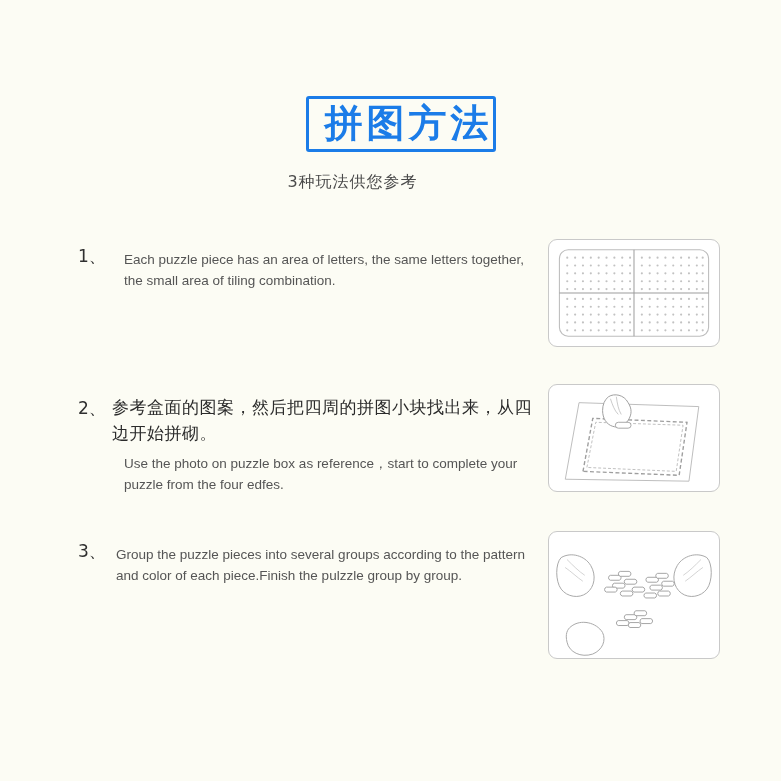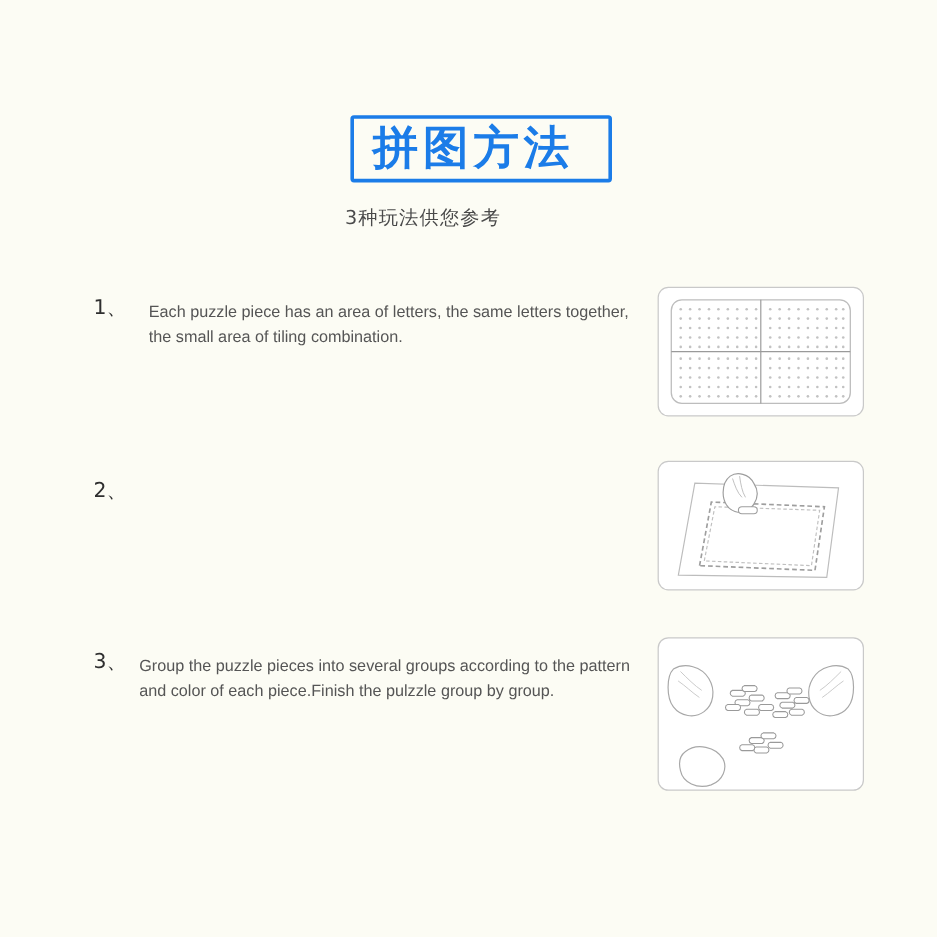--- a/index.html
+++ b/index.html
@@ -26,21 +26,21 @@
     position: absolute;
     top: 96px;
     left: 0;
     width: 781px;
     text-align: center;
   }
   .title-box {
     display: inline-block;
     border: 3px solid #1b7ce8;
     border-radius: 3px;
-    padding: 5px 28px 7px 16px;
+    padding: 5px 0 7px 16px;
     background: transparent;
     margin-left: 20px;
   }
   .title-text {
     font-family: "DejaVu Sans", sans-serif;
     font-size: 38px;
     font-weight: bold;
     color: #1b7ce8;
     letter-spacing: 4px;
     line-height: 1;
@@ -341,20 +341,24 @@
             <circle cx="142" cy="92" r="1.1"></circle>
             <circle cx="150" cy="92" r="1.1"></circle>
             <circle cx="156" cy="92" r="1.1"></circle>
         </g>
       </g>
     </svg>
   </div>
 
   <div class="step step2">
     <div class="step-num">2、</div>
+    <div class="step-body">
+      <div class="cn">参考盒面的图案，然后把四周的拼图小块找出来，从四边开始拼砌。</div>
+      <div class="en">Use the photo on puzzle box as reference，start to complete your puzzle from the four edfes.</div>
+    </div>
   </div>
 
   <div class="fig fig2">
     <svg viewBox="0 0 172 108">
 
       <path d="M16 96 L30 18 L152 22 L142 98 Z" fill="none" stroke="#bdbdbd" stroke-width="1"></path>
 
       <path d="M34 88 L44 34 L140 38 L132 92 Z" fill="none" stroke="#9e9e9e" stroke-width="1.4" stroke-dasharray="4 2.5"></path>
       <path d="M38 84 L47 38 L136 41 L129 88 Z" fill="none" stroke="#c0c0c0" stroke-width="1" stroke-dasharray="3 2"></path>
 

